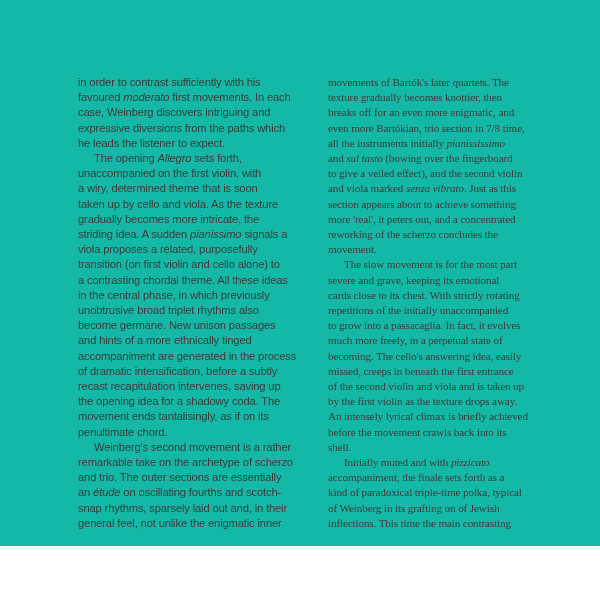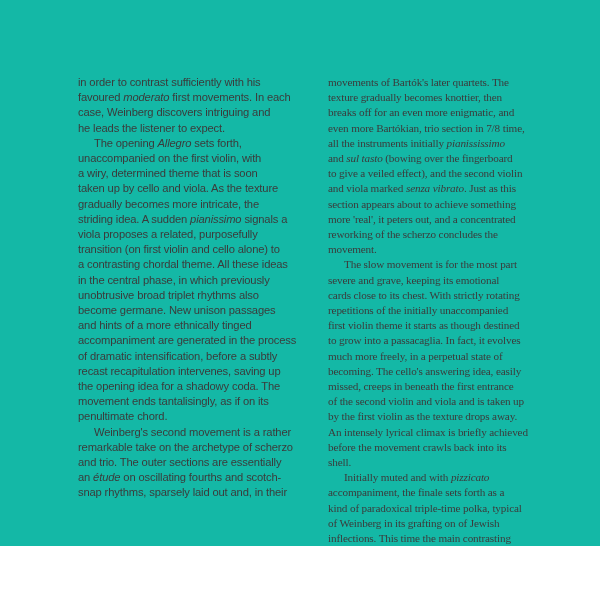--- a/index.html
+++ b/index.html
@@ -36,20 +36,21 @@
   }
 </style>
 </head>
 <body>
 
 <div class="page">
   <div class="col col-left">
       <div class="line"><span class="">in order to contrast sufficiently with his</span></div>
       <div class="line"><span class="">favoured </span><span class="it">moderato</span><span class=""> first movements. In each</span></div>
       <div class="line"><span class="">case, Weinberg discovers intriguing and</span></div>
+      <div class="line"><span class="">expressive diversions from the paths which</span></div>
       <div class="line"><span class="">he leads the listener to expect.</span></div>
       <div class="line indent"><span class="">The opening </span><span class="it">Allegro</span><span class=""> sets forth,</span></div>
       <div class="line"><span class="">unaccompanied on the first violin, with</span></div>
       <div class="line"><span class="">a wiry, determined theme that is soon</span></div>
       <div class="line"><span class="">taken up by cello and viola. As the texture</span></div>
       <div class="line"><span class="">gradually becomes more intricate, the</span></div>
       <div class="line"><span class="">striding idea. A sudden </span><span class="it">pianissimo</span><span class=""> signals a</span></div>
       <div class="line"><span class="">viola proposes a related, purposefully</span></div>
       <div class="line"><span class="">transition (on first violin and cello alone) to</span></div>
       <div class="line"><span class="">a contrasting chordal theme. All these ideas</span></div>
@@ -61,39 +62,39 @@
       <div class="line"><span class="">of dramatic intensification, before a subtly</span></div>
       <div class="line"><span class="">recast recapitulation intervenes, saving up</span></div>
       <div class="line"><span class="">the opening idea for a shadowy coda. The</span></div>
       <div class="line"><span class="">movement ends tantalisingly, as if on its</span></div>
       <div class="line"><span class="">penultimate chord.</span></div>
       <div class="line indent"><span class="">Weinberg's second movement is a rather</span></div>
       <div class="line"><span class="">remarkable take on the archetype of scherzo</span></div>
       <div class="line"><span class="">and trio. The outer sections are essentially</span></div>
       <div class="line"><span class="">an </span><span class="it">étude</span><span class=""> on oscillating fourths and scotch-</span></div>
       <div class="line"><span class="">snap rhythms, sparsely laid out and, in their</span></div>
+      <div class="line"><span class="">general feel, not unlike the enigmatic inner</span></div>
     </div>
   <div class="col col-right">
       <div class="line"><span class="">movements of Bartók's later quartets. The</span></div>
       <div class="line"><span class="">texture gradually becomes knottier, then</span></div>
       <div class="line"><span class="">breaks off for an even more enigmatic, and</span></div>
       <div class="line"><span class="">even more Bartókian, trio section in 7/8 time,</span></div>
       <div class="line"><span class="">all the instruments initially </span><span class="it">pianississimo</span></div>
       <div class="line"><span class="">and </span><span class="it">sul tasto</span><span class=""> (bowing over the fingerboard</span></div>
       <div class="line"><span class="">to give a veiled effect), and the second violin</span></div>
       <div class="line"><span class="">and viola marked </span><span class="it">senza vibrato</span><span class="">. Just as this</span></div>
       <div class="line"><span class="">section appears about to achieve something</span></div>
       <div class="line"><span class="">more 'real', it peters out, and a concentrated</span></div>
       <div class="line"><span class="">reworking of the scherzo concludes the</span></div>
       <div class="line"><span class="">movement.</span></div>
       <div class="line indent"><span class="">The slow movement is for the most part</span></div>
       <div class="line"><span class="">severe and grave, keeping its emotional</span></div>
       <div class="line"><span class="">cards close to its chest. With strictly rotating</span></div>
       <div class="line"><span class="">repetitions of the initially unaccompanied</span></div>
-      <div class="line"><span class="">first violin theme it starts as though destined</span></div>
       <div class="line"><span class="">to grow into a passacaglia. In fact, it evolves</span></div>
       <div class="line"><span class="">much more freely, in a perpetual state of</span></div>
       <div class="line"><span class="">becoming. The cello's answering idea, easily</span></div>
       <div class="line"><span class="">missed, creeps in beneath the first entrance</span></div>
       <div class="line"><span class="">of the second violin and viola and is taken up</span></div>
       <div class="line"><span class="">by the first violin as the texture drops away.</span></div>
       <div class="line"><span class="">An intensely lyrical climax is briefly achieved</span></div>
       <div class="line"><span class="">before the movement crawls back into its</span></div>
       <div class="line"><span class="">shell.</span></div>
       <div class="line indent"><span class="">Initially muted and with </span><span class="it">pizzicato</span></div>

